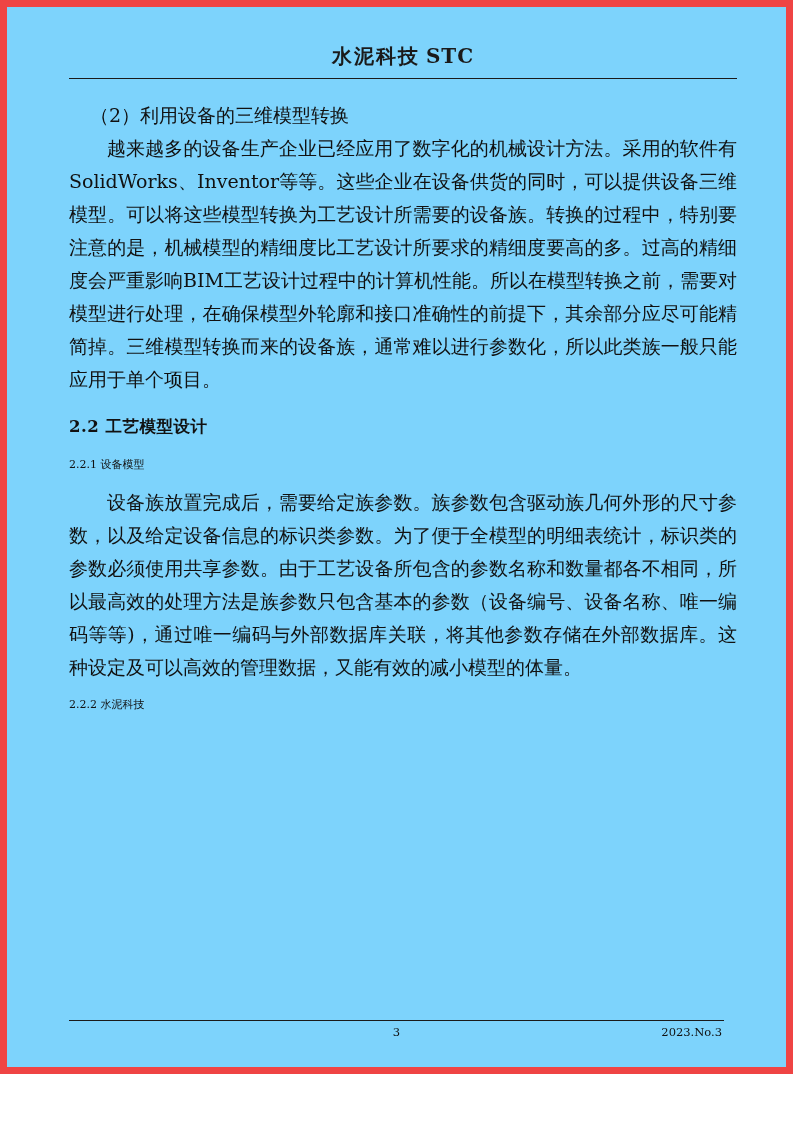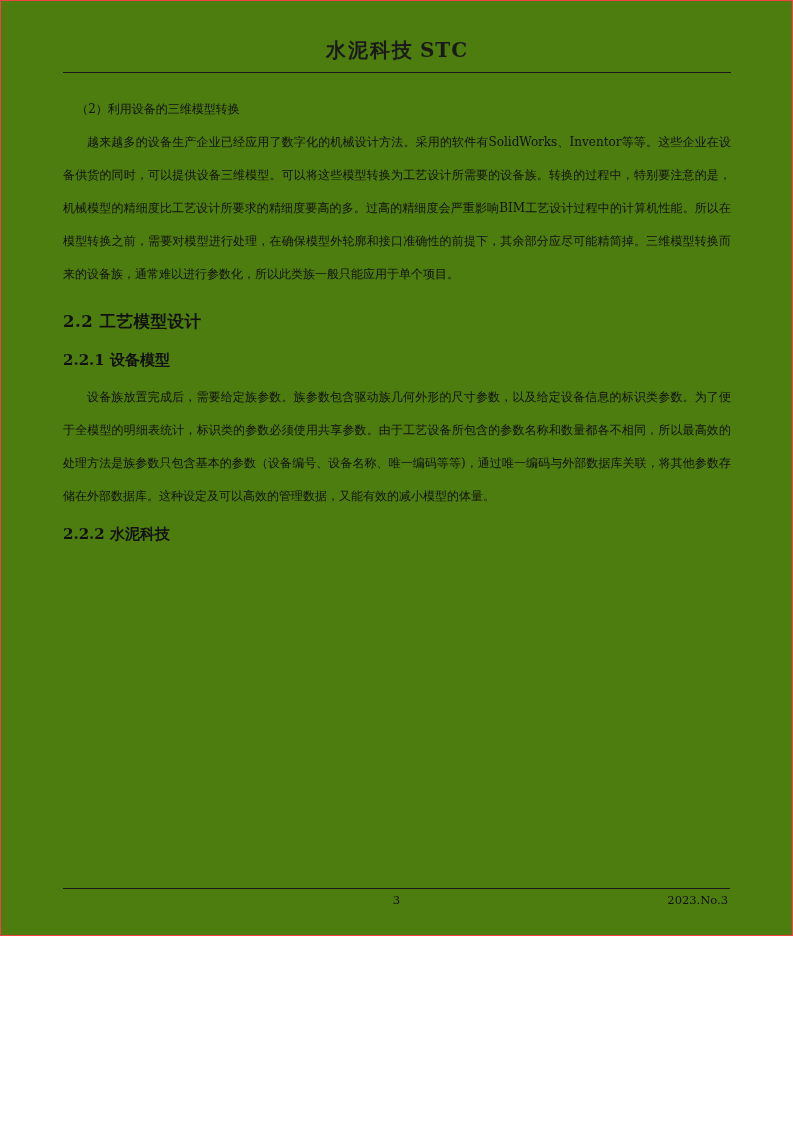--- a/index.html
+++ b/index.html
@@ -6,24 +6,24 @@
     margin: 0;
     padding: 0;
     background: #ffffff;
   }
   body {
     font-family: "DejaVu Serif", serif;
   }
   .page {
     position: relative;
     width: 793px;
-    height: 936px;
+    height: 1074px;
     box-sizing: border-box;
-    background: #4d7c0f;
-    border: 1px solid #ef4444;
+    background: #7dd3fc;
+    border: 7px solid #ef4444;
     overflow: hidden;
   }
   .page-inner {
     position: absolute;
     left: 62px;
     top: 36px;
     width: 668px;
   }
   
   .header {
@@ -44,43 +44,43 @@
     margin-top: 2px;
     margin-bottom: 0;
   }
   
   .body {
     margin-top: 20px;
     color: #111111;
   }
   p {
     margin: 0;
-    font-size: 12px;
+    font-size: 19px;
     line-height: 33px;
     text-align: justify;
     text-justify: inter-ideograph;
     color: #111;
   }
   p.indent {
     text-indent: 2em;
   }
   p.indent-small {
     text-indent: 1.1em;
   }
   h2.sec {
     margin: 14px 0 1px 0;
     font-size: 16.5px;
     font-weight: bold;
     line-height: 34px;
     letter-spacing: 0.5px;
   }
   h3.subsec {
     margin: 4px 0 0 0;
-    font-size: 15px;
-    font-weight: bold;
+    font-size: 11px;
+    font-weight: normal;
     line-height: 34px;
   }
   .gap-sm { height: 4px; }
   
   .footer {
     position: absolute;
     left: 62px;
     right: 62px;
     bottom: 24px;
   }

